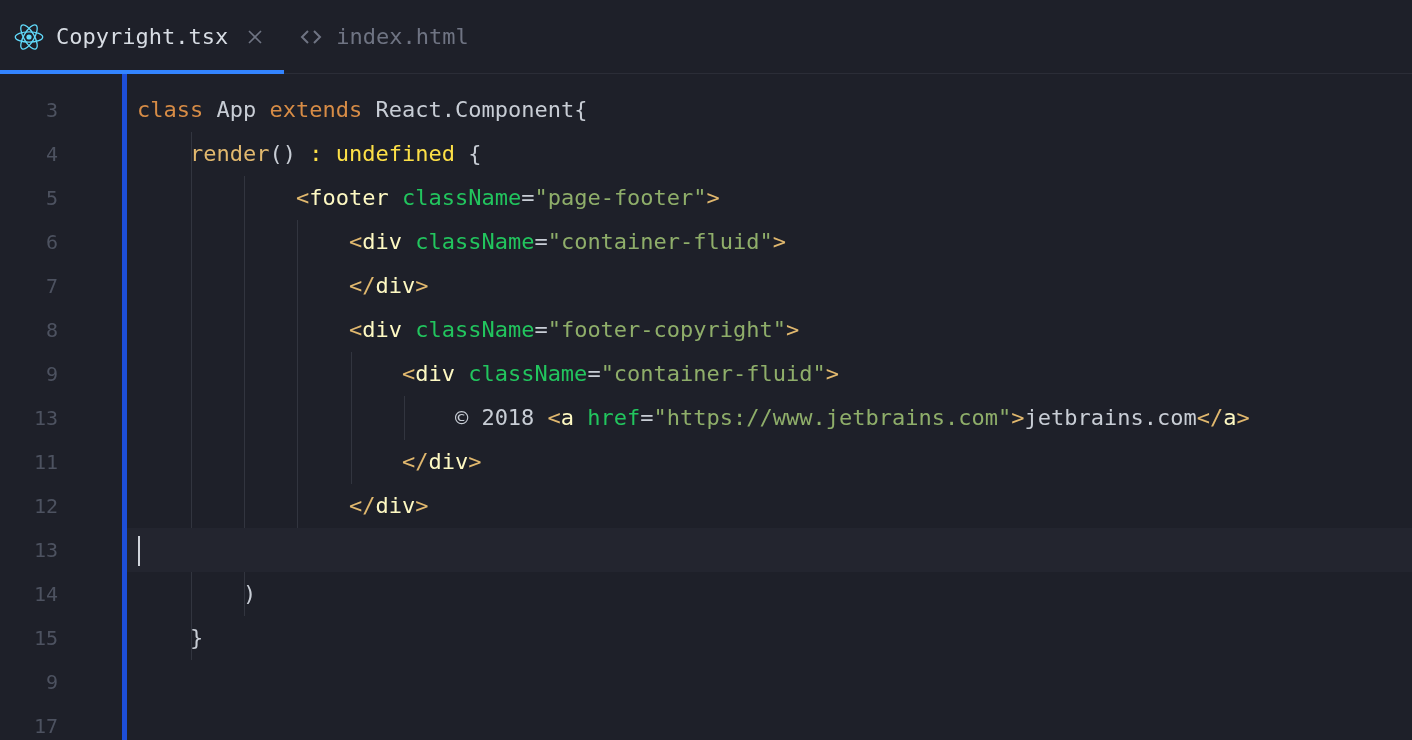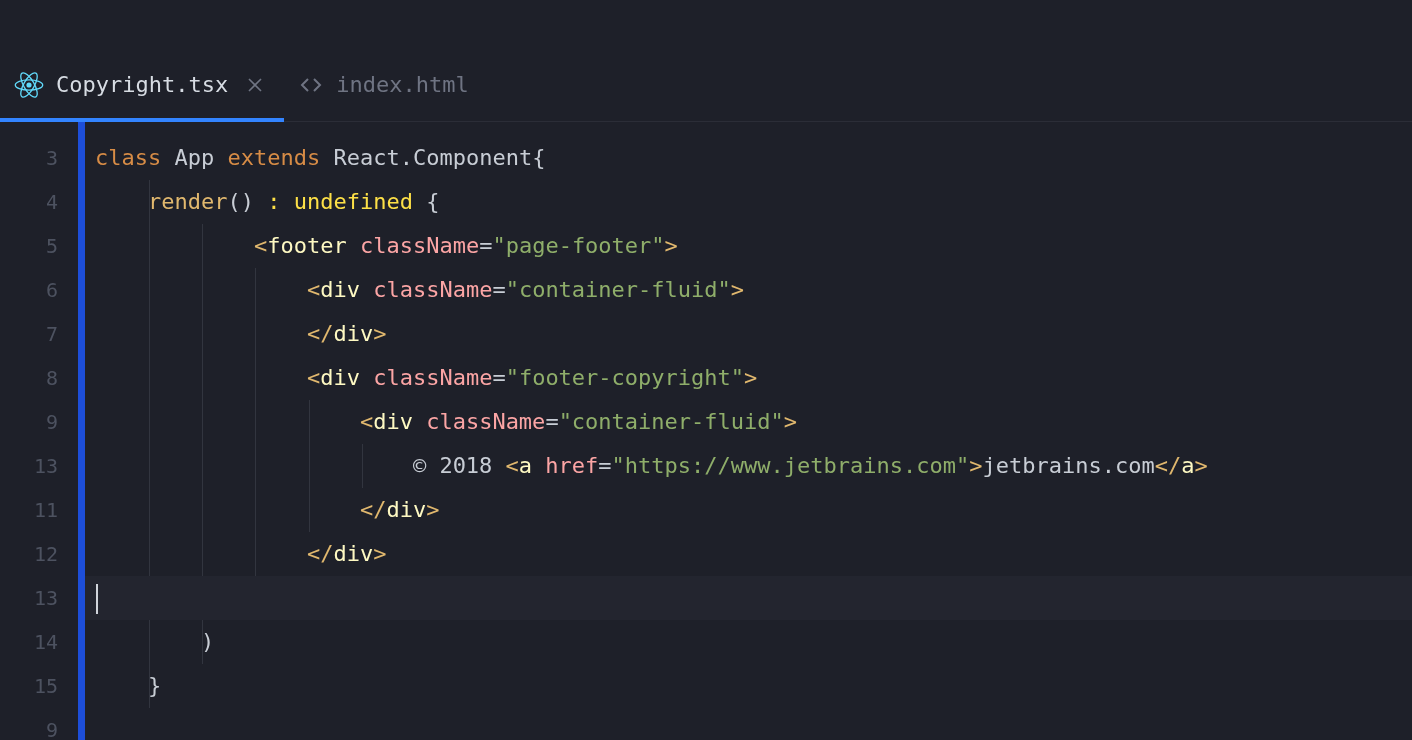--- a/index.html
+++ b/index.html
@@ -14,21 +14,20 @@
     }
     .editor { display: flex; flex-direction: column; height: 100%; }
     
     
     .tab-bar {
       display: flex;
       height: 74px;
       background: #1e2029;
       border-bottom: 1px solid #2b2d37;
       align-items: stretch;
-      margin-top: 48px;
     }
     .tab {
       display: flex;
       align-items: center;
       padding: 0 20px 0 14px;
       gap: 12px;
       position: relative;
       cursor: pointer;
     }
     .tab.active::after {
@@ -56,22 +55,23 @@
       text-align: right;
       padding-right: 20px;
       color: #4d5260;
       user-select: none;
       padding-top: 14px;
     }
     .gutter .ln { height: 44px; line-height: 44px; font-size: 20px; }
     .code-col {
       position: relative;
       flex: 1;
-      border-left: 7px solid #1d4ed8;
+      border-left: 5px solid #1d4ed8;
       padding-top: 14px;
+      margin-left: 44px;
     }
     .line {
       height: 44px;
       line-height: 44px;
       white-space: pre;
       font-size: 22px;
       position: relative;
       padding-left: 10px;
     }
     .line.hl { background: #23252f; }
@@ -92,21 +92,21 @@
       margin-left: 1px;
     }
     
     
     .kw { color: #d78c46; }   
     .fn { color: #e1b86e; }   
     .def { color: #c8cdd5; }  
     .punc { color: #c8cdd5; }
     .tag { color: #fef9c3; }
     .br  { color: #e1b86e; }  
-    .attr { color: #fca5a5; } 
+    .attr { color: #22c55e; } 
     .str { color: #8fae6a; }  
     .hint { color: #fde047; } 
     .txt { color: #c8cdd5; }
   </style>
 </head>
 <body>
 
 <div class="editor">
 
   <div class="tab-bar">

